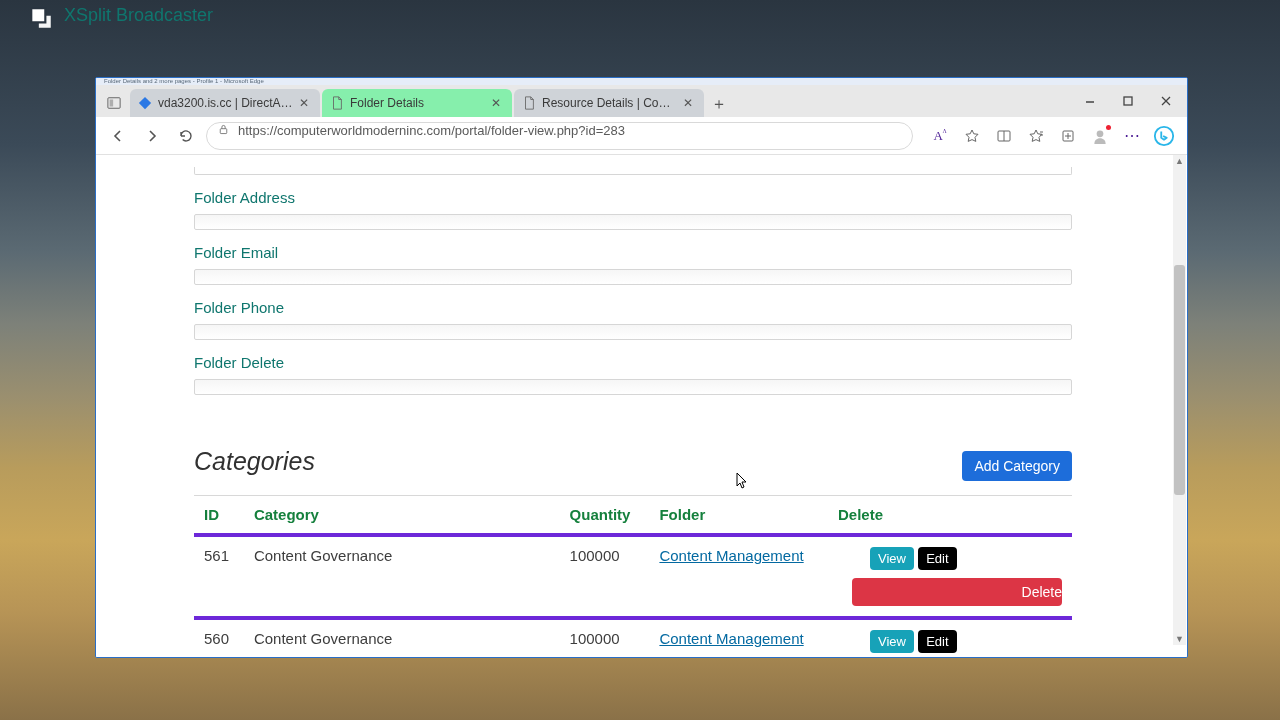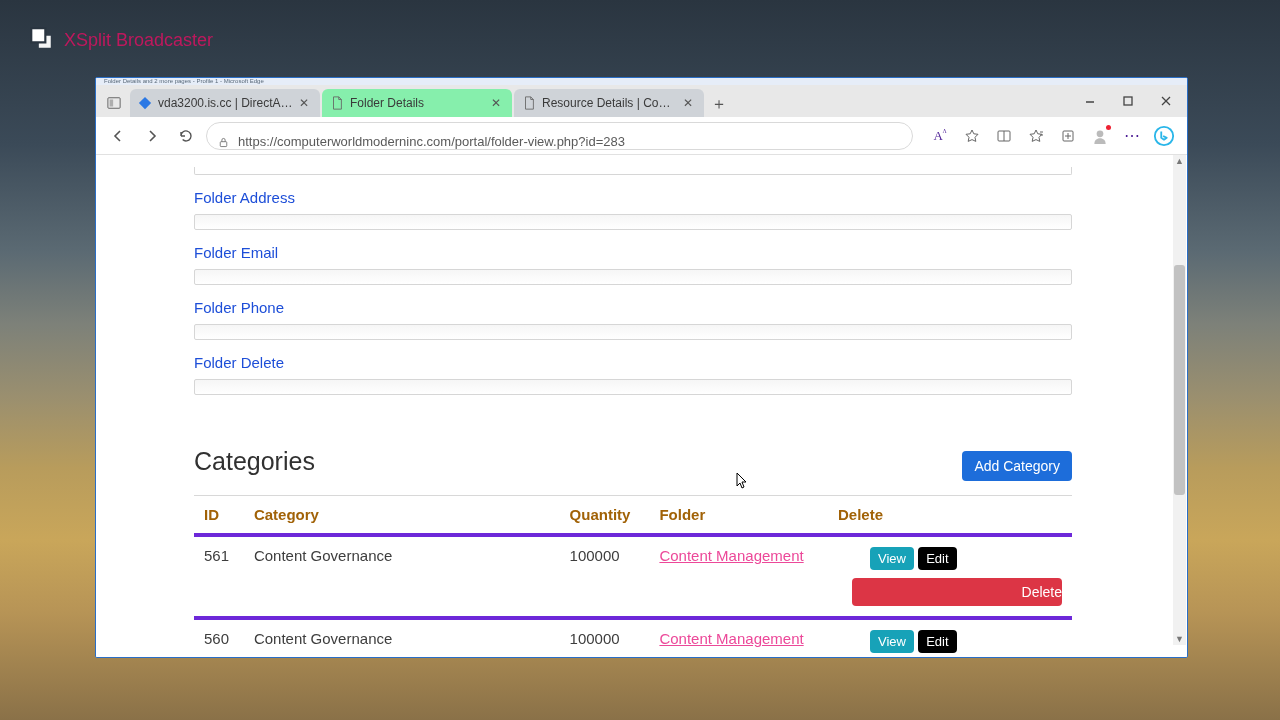--- a/index.html
+++ b/index.html
@@ -6,22 +6,22 @@
   html, body { width: 1280px; height: 720px; overflow: hidden; font-family: "Segoe UI", Arial, sans-serif; }
   body {
     background: linear-gradient(to bottom,
       #2a3540 0%, #3b4a58 20%, #5b6a73 35%, #7d8179 45%,
       #9a8f6f 55%, #b89c5c 65%, #c9a65a 75%, #b79456 85%, #8a7148 100%);
     position: relative;
   }
 
   
   .xsplit-bar {
-    position: absolute; top: 25px; left: 28px;
-    display: flex; align-items: flex-end; color: #be185d;
+    position: absolute; top: 5px; left: 28px;
+    display: flex; align-items: flex-start; color: #0f766e;
     font-size: 18px; font-weight: 500;
   }
   .xsplit-bar svg { margin-right: 10px; }
 
   
   .window {
     position: absolute; top: 77px; left: 95px;
     width: 1093px; height: 581px;
     background: #fff; border: 1px solid #2a6ec6; border-radius: 2px;
     box-shadow: 0 0 0 1px rgba(0,0,0,.15) inset;
@@ -57,21 +57,21 @@
   .wincontrols div { width:38px; display:flex; align-items:center; justify-content:center; color:#444;}
 
   
   .addrbar {
     height: 38px; background:#fff; border-bottom:1px solid #e1e1e1;
     display:flex; align-items:center; padding: 0 8px; gap: 6px;
   }
   .navbtn { width:28px; height:28px; display:flex; align-items:center; justify-content:center; color:#555; border-radius:4px;}
   .urlfield {
     flex:1; height:28px; border:1px solid #d9d9d9; border-radius:14px;
-    display:flex; align-items:flex-end; padding:0 10px; font-size:13px; color:#5a5a5a;
+    display:flex; align-items:flex-start; padding:0 10px; font-size:13px; color:#5a5a5a;
     background:#fff; gap:8px;
   }
   .addr-right { display:flex; align-items:center; gap:2px; padding-left:6px;}
   .addr-right .ico { width:30px; height:30px; display:flex; align-items:center; justify-content:center; color:#4c1d95;}
   .bing { width:30px; height:30px; display:flex; align-items:center; justify-content:center;}
   .bing svg circle { fill:none; stroke:#2ab6e9; stroke-width:2;}
 
   
   .viewport { flex:1; position:relative; overflow:hidden; background:#fff;}
   .scrollbar-v {
@@ -82,54 +82,54 @@
   .scrollbar-v .arrow { position:absolute; left:0; right:0; height:12px; display:flex; align-items:center; justify-content:center; color:#777; font-size:9px;}
   .scrollbar-v .arrow.up{top:0;} .scrollbar-v .arrow.down{bottom:0;}
 
   .page {
     position:absolute; left:0; right:14px; top:0; bottom:0;
     overflow:hidden; padding: 0 0 0 0;
   }
   .content {
     width: 878px; margin-left: 98px; font-size:15px; color:#3d3d3d;
   }
-  .field-label { color:#1d4ed8; font-size:15px; margin-top:14px; }
+  .field-label { color:#0f766e; font-size:15px; margin-top:14px; }
   .field-input {
     height:16px; border:1px solid #d6d6d6; border-radius:2px;
     background: linear-gradient(to bottom,#f6f6f6,#fff);
     margin-top:8px;
   }
   .first-line { height:8px; border:1px solid #d6d6d6; border-top:none; border-radius:0 0 2px 2px; margin-top:6px;}
   .sep { height:22px; }
 
   .cat-head {
     display:flex; justify-content:space-between; align-items:flex-start; margin-top:30px;
   }
-  .cat-head h2 { font-weight:400; font-size:25px; color:#313131;}
+  .cat-head h2 { font-weight:400; font-size:25px; color:#313131;font-style:italic;}
   .btn-primary {
     background:#1d6dda; color:#fff; border:none; border-radius:4px;
     padding:7px 12px; font-size:14px;
   }
   .add-wrap { padding-top:4px; }
 
   table.cat {
     width:100%; border-collapse:collapse; margin-top:14px; font-size:15px;
   }
   table.cat th {
-    text-align:left; font-weight:700; color:#a16207; padding:10px 10px;
+    text-align:left; font-weight:700; color:#15803d; padding:10px 10px;
     border-top:1px solid #d8d8d8; border-bottom:2px solid #222;
   }
   table.cat td {
     padding:10px 10px; border-top:4px solid #6d28d9; vertical-align:top;
   }
   table.cat th:nth-child(1), table.cat td:nth-child(1){ width:50px;}
   table.cat th:nth-child(2), table.cat td:nth-child(2){ width:320px;}
   table.cat th:nth-child(3), table.cat td:nth-child(3){ width:90px;}
   table.cat th:nth-child(4), table.cat td:nth-child(4){ width:180px;}
-  a.folderlink { color:#ec4899; text-decoration:underline;}
+  a.folderlink { color:#0369a1; text-decoration:underline;}
 
   .btn { display:inline-block; color:#fff; border:none; border-radius:4px; font-size:13px; padding:4px 8px;}
   .btn-view { background:#17a2b8;margin-left:32px;}
   .btn-edit { background:#000000;}
   .btn-del {
     display:block; width:210px; background:#dc3545; color:#fff;
     border:none; border-radius:4px; font-size:14px; padding:6px 0;
     margin-top:8px; margin-left:14px; text-align:right;
   }
 

